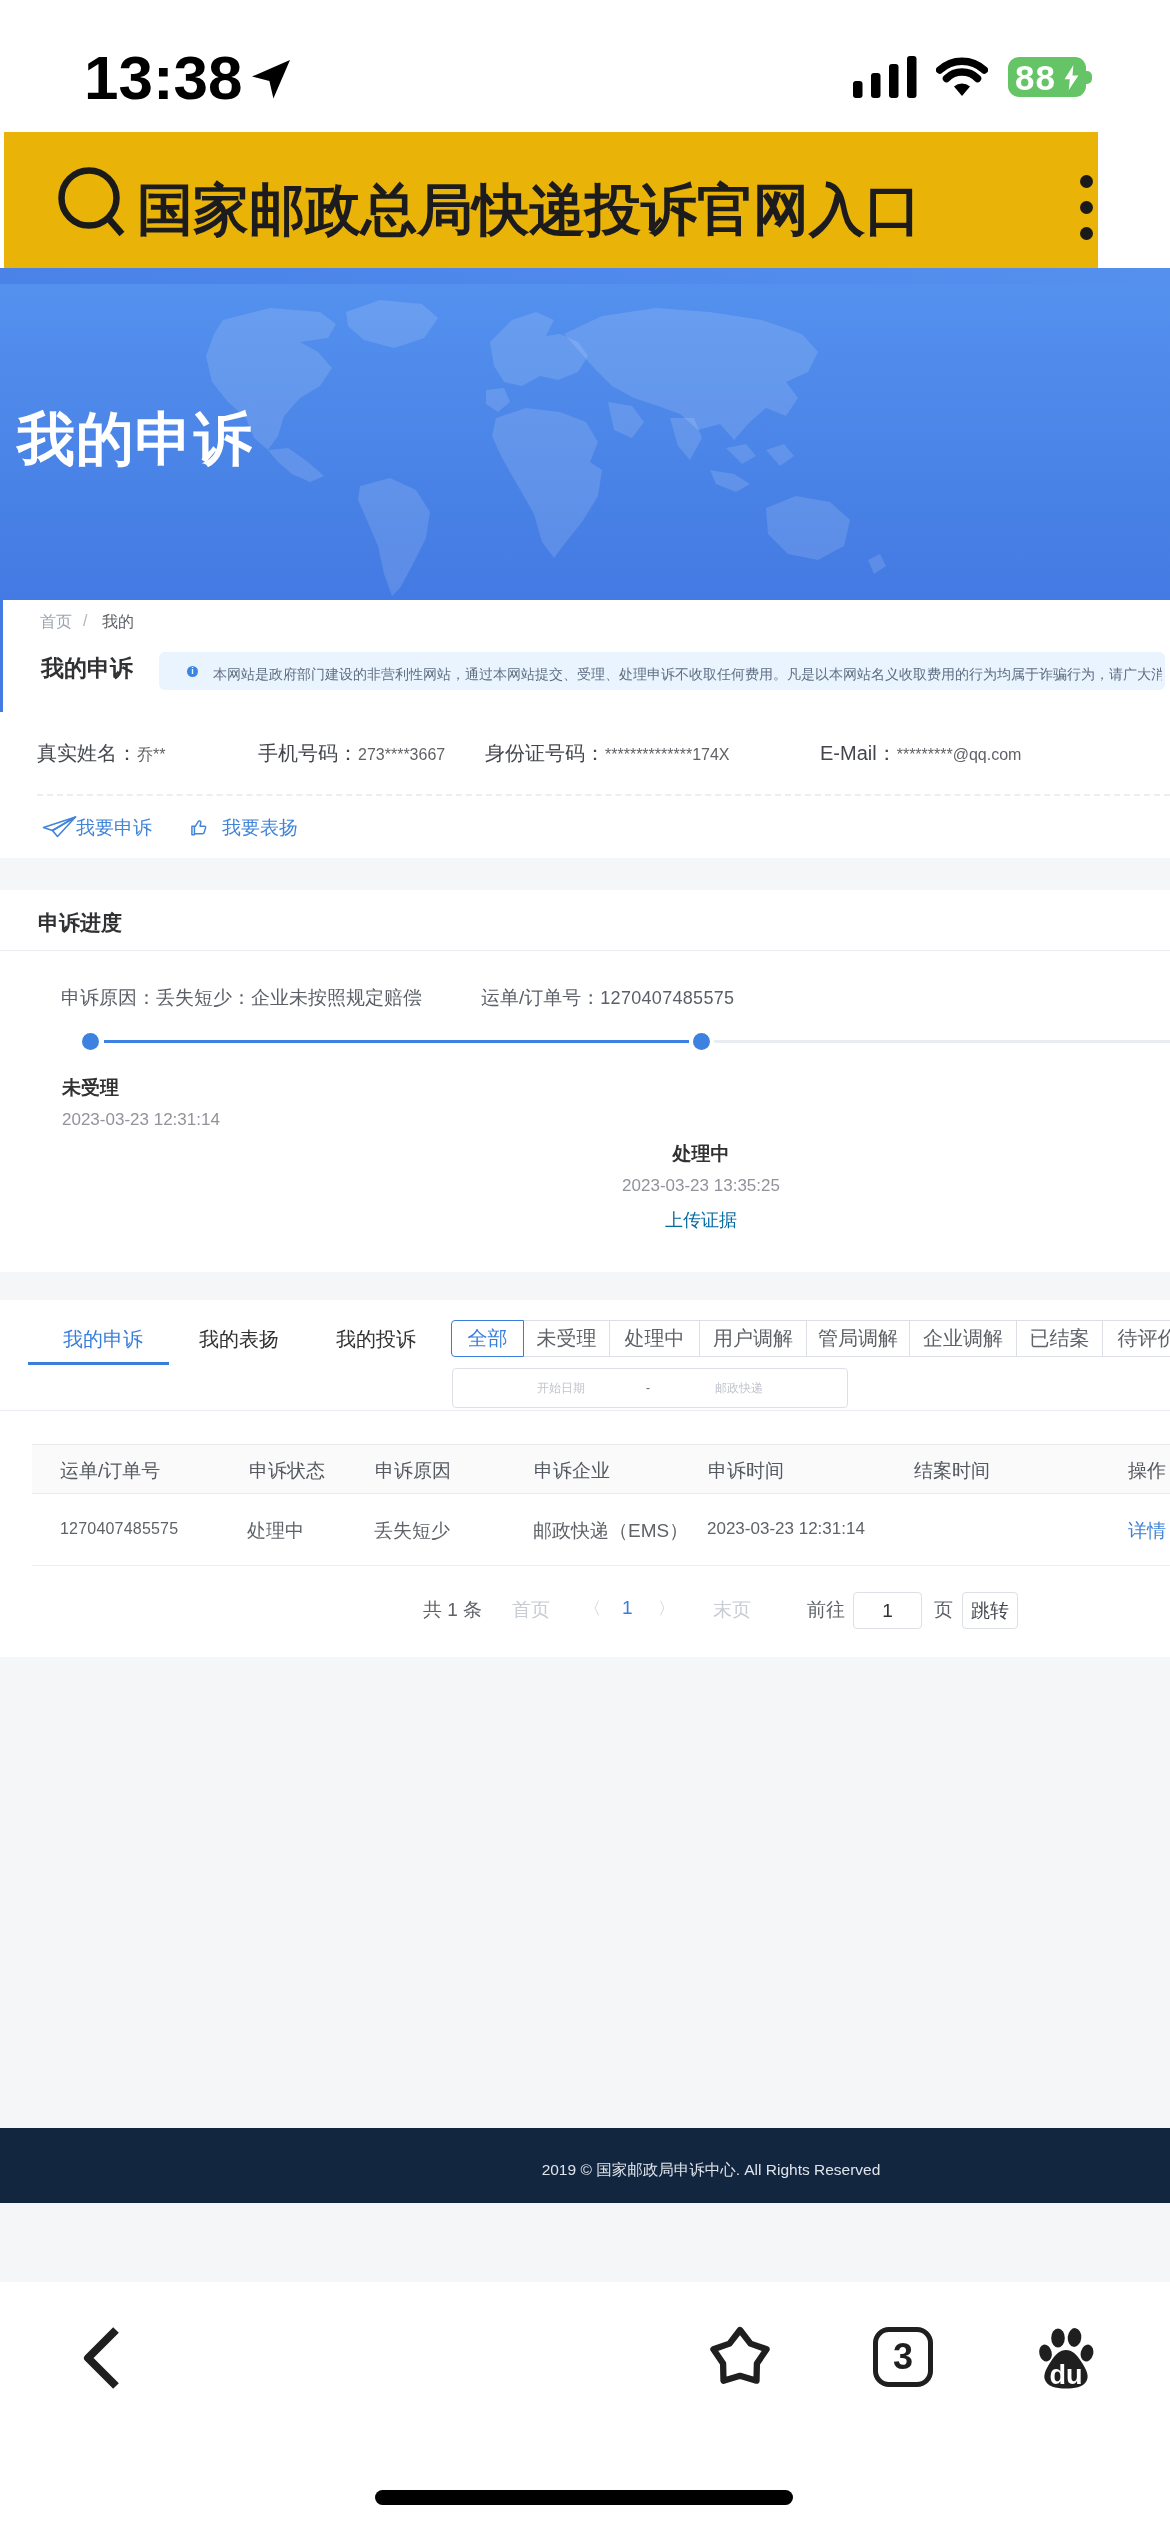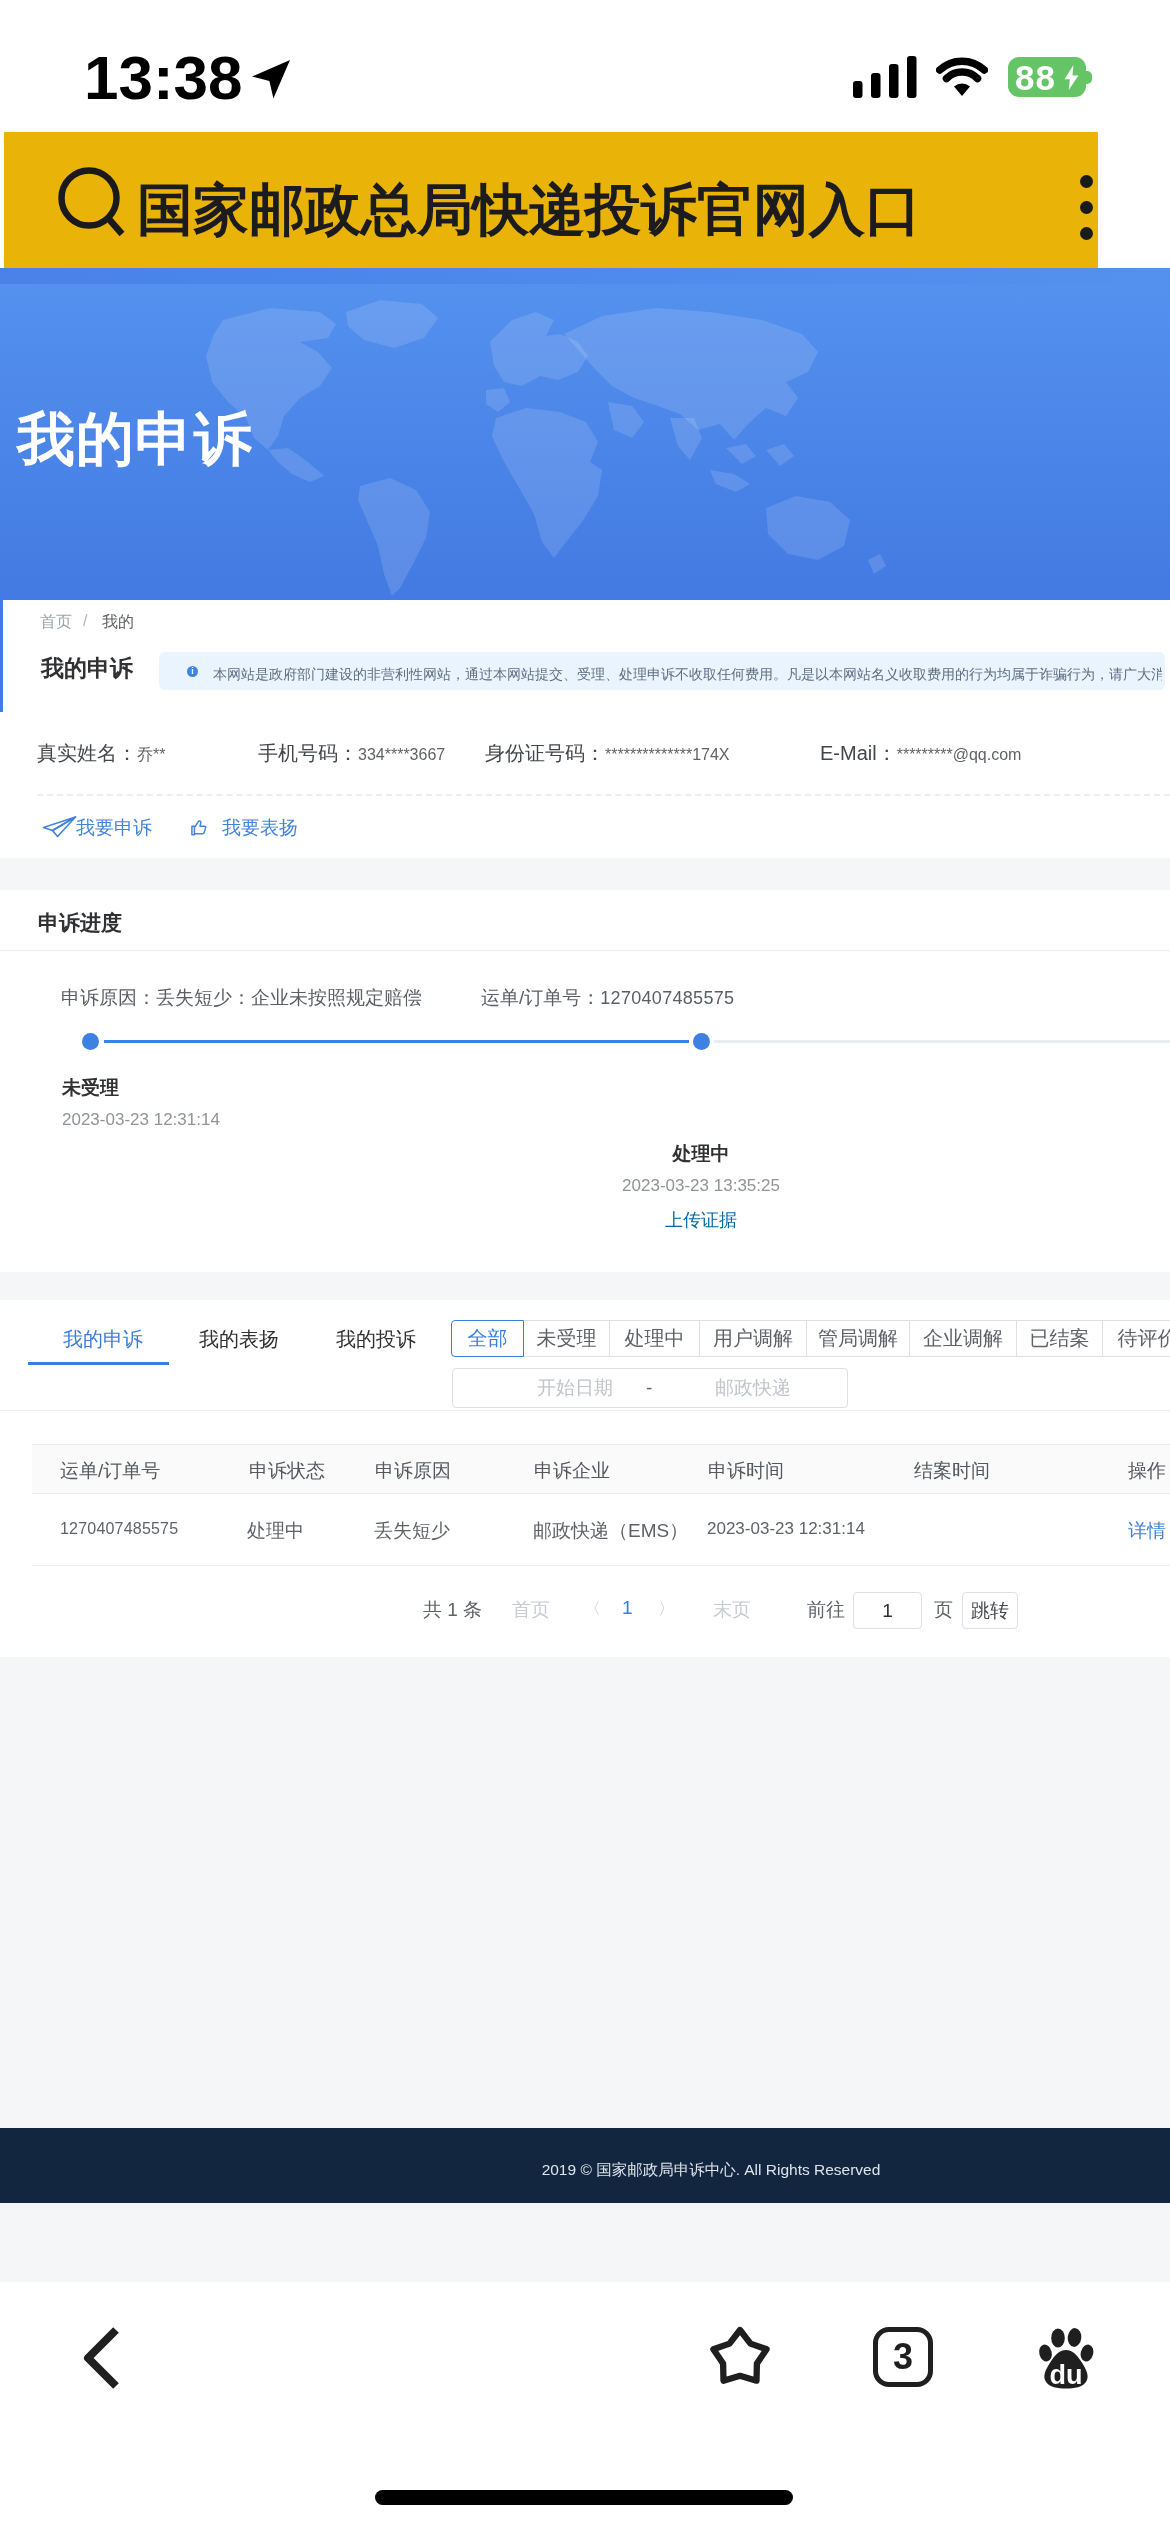--- a/index.html
+++ b/index.html
@@ -90,21 +90,21 @@
   <div class="abs" style="left:40px;top:12px;font-size:16px;color:#9aa3ad;">首页</div>
   <div class="abs" style="left:83px;top:12px;font-size:16px;color:#b0b7bf;">/</div>
   <div class="abs" style="left:102px;top:12px;font-size:16px;color:#5e6266;">我的</div>
   <div class="abs" style="left:41px;top:53px;font-size:23px;font-weight:700;color:#303133;">我的申诉</div>
 
   <div class="abs" style="left:159px;top:52px;width:1006px;height:38px;background:#eaf4fe;border-radius:6px;"></div>
   <div class="abs" style="left:187px;top:66px;width:11px;height:11px;border-radius:50%;background:#3d86e0;color:#fff;font-size:9px;line-height:11px;text-align:center;font-weight:700;">i</div>
   <div class="abs" style="left:213px;top:66px;width:949px;height:16px;overflow:hidden;font-size:14px;color:#5e6d82;white-space:nowrap;">本网站是政府部门建设的非营利性网站，通过本网站提交、受理、处理申诉不收取任何费用。凡是以本网站名义收取费用的行为均属于诈骗行为，请广大消费者注意。</div>
 
   <div class="abs" style="left:37px;top:140px;font-size:20px;color:#43474d;">真实姓名：<span style="color:#606266;font-size:16px;">乔**</span></div>
-  <div class="abs" style="left:258px;top:140px;font-size:20px;color:#43474d;">手机号码：<span style="color:#606266;font-size:16px;">334****3667</span></div>
+  <div class="abs" style="left:258px;top:140px;font-size:20px;color:#43474d;">手机号码：<span style="color:#606266;font-size:16px;">273****3667</span></div>
   <div class="abs" style="left:485px;top:140px;font-size:20px;color:#43474d;">身份证号码：<span style="color:#606266;font-size:16px;">**************174X</span></div>
   <div class="abs" style="left:820px;top:140px;font-size:20px;color:#43474d;">E-Mail：<span style="color:#606266;font-size:16px;">*********@qq.com</span></div>
   <div class="abs" style="left:37px;top:194px;width:1133px;border-top:2px dashed #eceef1;"></div>
 
   <svg class="abs" style="left:42px;top:216px;" width="35" height="22" viewBox="0 0 35 22">
     <path d="M33.5 1 L1.5 11.5 L10.5 14.5 Z" fill="none" stroke="#4285d8" stroke-width="1.6" stroke-linejoin="round"></path>
     <path d="M33.5 1 L15.5 20.5 L10.5 14.5 Z" fill="none" stroke="#4285d8" stroke-width="1.6" stroke-linejoin="round"></path>
   </svg>
   <div class="abs" style="left:76px;top:215px;font-size:19px;color:#4285d8;">我要申诉</div>
   <svg class="abs" style="left:189px;top:218px;" width="20" height="20" viewBox="0 0 24 24">
@@ -145,21 +145,21 @@
     <div style="width:73px;border:1px solid #3a7edc;border-radius:4px 0 0 4px;color:#3a7edc;">全部</div>
     <div style="width:86px;border:1px solid #dcdfe6;border-left:none;">未受理</div>
     <div style="width:90px;border:1px solid #dcdfe6;border-left:none;">处理中</div>
     <div style="width:107px;border:1px solid #dcdfe6;border-left:none;">用户调解</div>
     <div style="width:103px;border:1px solid #dcdfe6;border-left:none;">管局调解</div>
     <div style="width:107px;border:1px solid #dcdfe6;border-left:none;">企业调解</div>
     <div style="width:86px;border:1px solid #dcdfe6;border-left:none;">已结案</div>
     <div style="width:90px;border:1px solid #dcdfe6;border-left:none;">待评价</div>
   </div>
 
-  <div class="abs" style="left:452px;top:68px;width:396px;height:40px;border:1px solid #dcdfe6;border-radius:4px;font-size:19px;color:#c0c4cc;line-height:38px;">
+  <div class="abs" style="left:452px;top:68px;width:396px;height:40px;border:1px solid #dcdfe6;border-radius:4px;font-size:12px;color:#c0c4cc;line-height:38px;">
     <span style="position:absolute;left:84px;">开始日期</span>
     <span style="position:absolute;left:193px;color:#606266;">-</span>
     <span style="position:absolute;left:262px;">邮政快递</span>
   </div>
   <div class="abs" style="left:0;top:110px;width:1170px;border-top:1px solid #e9ecf0;"></div>
 
   <div class="abs" style="left:32px;top:144px;width:1138px;height:50px;background:#fafafa;border-top:1px solid #e8eaec;border-bottom:1px solid #e8eaec;font-size:19px;font-weight:500;color:#54585f;">
     <span class="abs" style="left:28px;top:13px;">运单/订单号</span>
     <span class="abs" style="left:217px;top:13px;">申诉状态</span>
     <span class="abs" style="left:343px;top:13px;">申诉原因</span>

